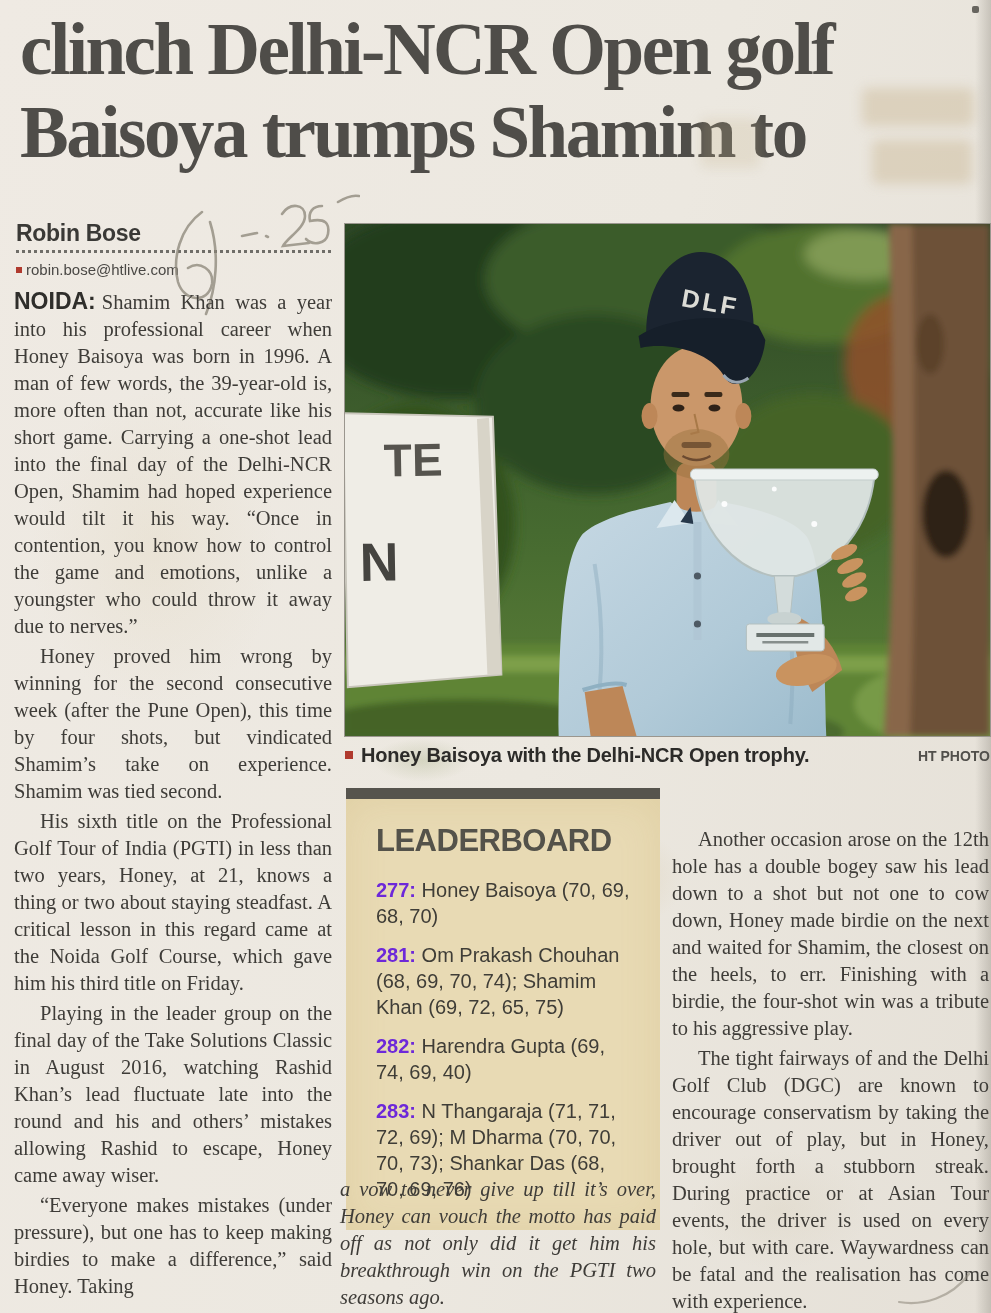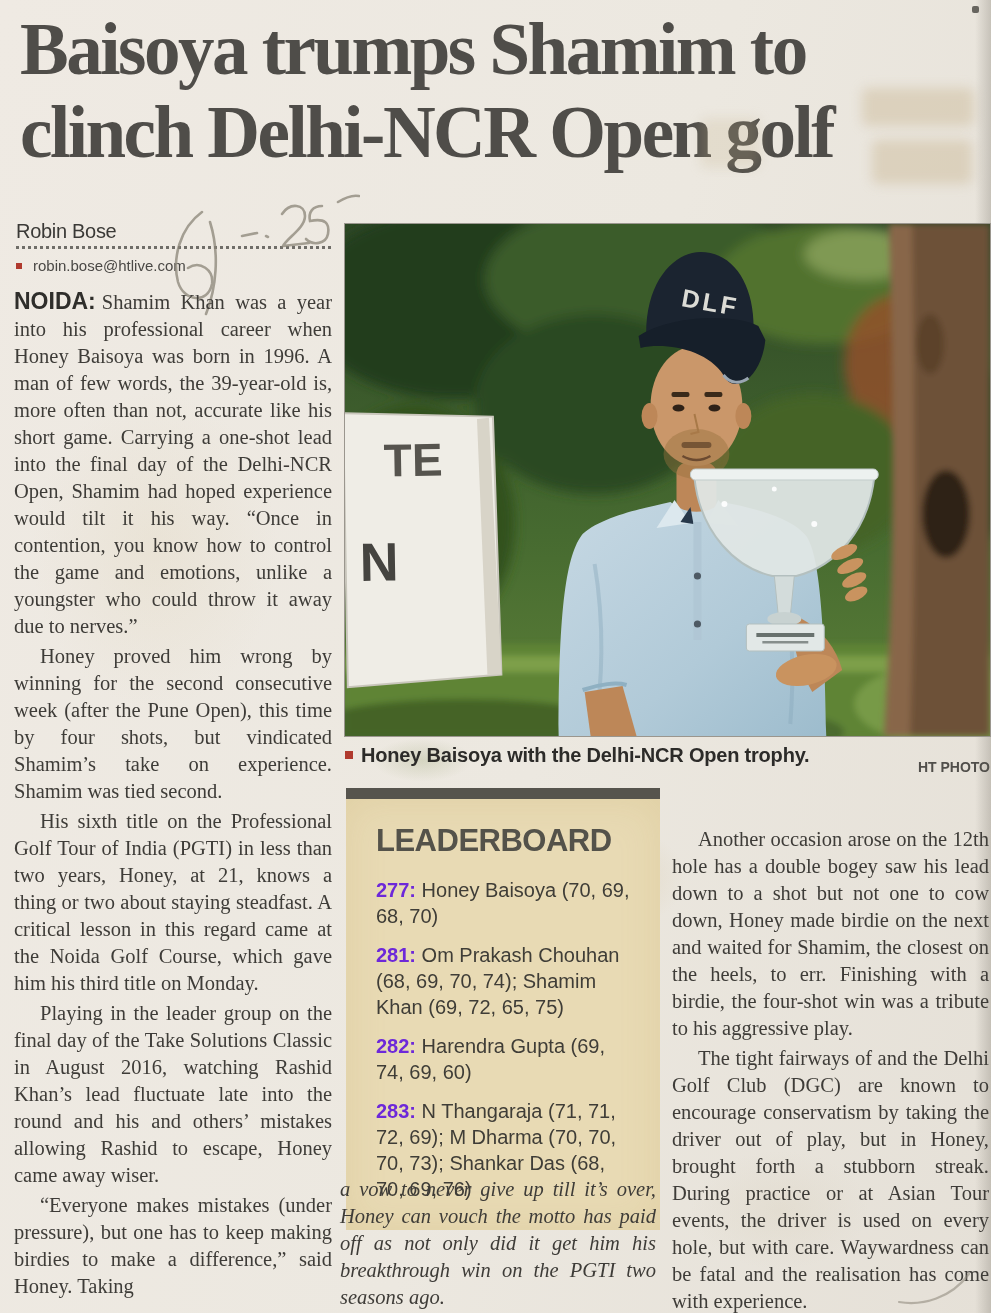--- a/index.html
+++ b/index.html
@@ -9,41 +9,41 @@
     font-family:"Liberation Serif", serif; color:#3e3c38;
   }
   
   .headline {
     position:absolute; left:20px; top:8px; width:964px;
     font-weight:bold; font-size:73px; line-height:83px; letter-spacing:-2.5px;
     color:#4f4d49;
   }
   
   .byline { position:absolute; left:16px; top:220px; width:318px; font-family:"Liberation Sans", sans-serif; }
-  .byline .author { font-size:20px; font-weight:normal; color:#3a3936; letter-spacing:-0.3px; }
+  .byline .author { font-size:23px; font-weight:bold; color:#3a3936; letter-spacing:-0.3px; }
   .byline .dots { border-bottom:3px dotted #6f6d68; margin-top:3px; width:315px; }
-  .byline .email-row { margin-top:8px; font-size:15px; color:#4a4845; display:flex; align-items:center; gap:11px; }
+  .byline .email-row { margin-top:8px; font-size:15px; color:#4a4845; display:flex; align-items:center; gap:4px; }
   .sq { width:8px; height:8px; background:#b03a2e; display:inline-block; flex:0 0 auto; }
   .sq.small { width:6px; height:6px; }
   
   .col { position:absolute; text-align:justify; font-size:20.5px; line-height:27px; color:#3e3c38; }
   .col p { margin:0 0 3px 0; }
   .col p.ind { text-indent:26px; }
   #col-left { left:14px; top:288px; width:318px; }
   #col-mid-bottom { left:340px; top:1176px; width:316px;font-style:italic; }
   #col-right { left:672px; top:826px; width:317px; }
   .dateline { font-family:"Liberation Sans", sans-serif; font-weight:bold; font-size:23px; color:#2f2e2b; margin-right:6px; }
   
   .photo { position:absolute; left:345px; top:224px; width:645px; height:512px; outline:1px solid #9a968e; }
   .photo svg { display:block; width:100%; height:100%; }
   
   .caption-row { position:absolute; left:345px; top:744px; width:645px; display:flex; align-items:flex-start; gap:8px; font-family:"Liberation Sans", sans-serif; }
   .caption-row .sq { margin-top:7px; }
   .caption { font-size:20px; font-weight:bold; color:#2c2b29; flex:1; letter-spacing:-0.2px; }
-  .credit { font-size:14px; font-weight:bold; color:#514f4b; margin-top:15px; white-space:nowrap; }
+  .credit { font-size:14px; font-weight:bold; color:#514f4b; margin-top:4px; white-space:nowrap; }
   
   .lb { position:absolute; left:346px; top:788px; width:314px; }
   .lb-bar { height:11px; background:#56544d; }
   .lb-body { background:#e8dab4; padding:24px 24px 12px 30px; box-shadow:inset 0 0 40px rgba(190,160,90,.18); }
   .lb-title { font-family:"Liberation Sans", sans-serif; font-weight:bold; font-size:31px; color:#54524a; margin-bottom:18px; letter-spacing:-0.5px; }
   .lb-entry { font-family:"Liberation Sans", sans-serif; font-size:20px; line-height:26px; color:#3f3d37; margin-bottom:13px; }
   .lb-entry .score { font-weight:bold; color:#6d28d9; }
   .lb-entry:last-child { margin-bottom:16px; }
   
   .stain { position:absolute; border-radius:50%; pointer-events:none; }
@@ -59,22 +59,22 @@
   .speck { position:absolute; left:972px; top:6px; width:7px; height:7px; background:#67655f; border-radius:2px; }
   .handwriting { position:absolute; left:150px; top:192px; width:210px; height:135px; pointer-events:none; }
   .pen-mark { position:absolute; left:893px; top:1260px; width:84px; height:52px; pointer-events:none; }
 </style>
 </head>
 <body>
 
 <div class="page">
 
   <div class="headline">
+    <div>clinch Delhi-NCR Open golf</div>
     <div>Baisoya trumps Shamim to</div>
-    <div>clinch Delhi-NCR Open golf</div>
   </div>
 
   <div class="ghost ghost1"></div>
   <div class="ghost ghost2"></div>
   <div class="ghost ghost3"></div>
   <div class="stain stain1"></div>
   <div class="stain stain2"></div>
   <div class="stain stain3"></div>
   <div class="stain stain4"></div>
   <div class="speck"></div>
@@ -226,32 +226,32 @@
 
   <div class="caption-row">
     <span class="sq"></span>
     <span class="caption">Honey Baisoya with the Delhi-NCR Open trophy.</span>
     <span class="credit">HT PHOTO</span>
   </div>
 
   <div class="col" id="col-left">
     <p><span class="dateline">NOIDA:</span><span>Shamim Khan was a year into his professional career when Honey Baisoya was born in 1996. A man of few words, the 39-year-old is, more often than not, accurate like his short game. Carrying a one-shot lead into the final day of the Delhi-NCR Open, Shamim had hoped experience would tilt it his way. “Once in contention, you know how to control the game and emotions, unlike a youngster who could throw it away due to nerves.”</span></p>
     <p class="ind">Honey proved him wrong by winning for the second consecutive week (after the Pune Open), this time by four shots, but vindicated Shamim’s take on experience. Shamim was tied second.</p>
-    <p class="ind">His sixth title on the Professional Golf Tour of India (PGTI) in less than two years, Honey, at 21, knows a thing or two about staying steadfast. A critical lesson in this regard came at the Noida Golf Course, which gave him his third title on Monday.</p>
+    <p class="ind">His sixth title on the Professional Golf Tour of India (PGTI) in less than two years, Honey, at 21, knows a thing or two about staying steadfast. A critical lesson in this regard came at the Noida Golf Course, which gave him his third title on Friday.</p>
     <p class="ind">Playing in the leader group on the final day of the Take Solutions Classic in August 2016, watching Rashid Khan’s lead fluctuate late into the round and his and others’ mistakes allowing Rashid to escape, Honey came away wiser.</p>
     <p class="ind">“Everyone makes mistakes (under pressure), but one has to keep making birdies to make a difference,” said Honey. Taking</p>
   </div>
 
   <div class="lb">
     <div class="lb-bar"></div>
     <div class="lb-body">
       <div class="lb-title">LEADERBOARD</div>
       <div class="lb-entry"><span class="score">277:</span> <span>Honey Baisoya (70, 69, 68, 70)</span></div>
       <div class="lb-entry"><span class="score">281:</span> <span>Om Prakash Chouhan (68, 69, 70, 74); Shamim Khan (69, 72, 65, 75)</span></div>
-      <div class="lb-entry"><span class="score">282:</span> <span>Harendra Gupta (69, 74, 69, 60)</span></div>
+      <div class="lb-entry"><span class="score">282:</span> <span>Harendra Gupta (69, 74, 69, 40)</span></div>
       <div class="lb-entry"><span class="score">283:</span> <span>N Thangaraja (71, 71, 72, 69); M Dharma (70, 70, 70, 73); Shankar Das (68, 70, 69, 76)</span></div>
     </div>
   </div>
 
   <div class="col" id="col-mid-bottom">
     <p>a vow to never give up till it’s over, Honey can vouch the motto has paid off as not only did it get him his breakthrough win on the PGTI two seasons ago.</p>
   </div>
 
   <div class="col" id="col-right">
     <p class="ind">Another occasion arose on the 12th hole has a double bogey saw his lead down to a shot but not one to cow down, Honey made birdie on the next and waited for Shamim, the closest on the heels, to err. Finishing with a birdie, the four-shot win was a tribute to his aggressive play.</p>

